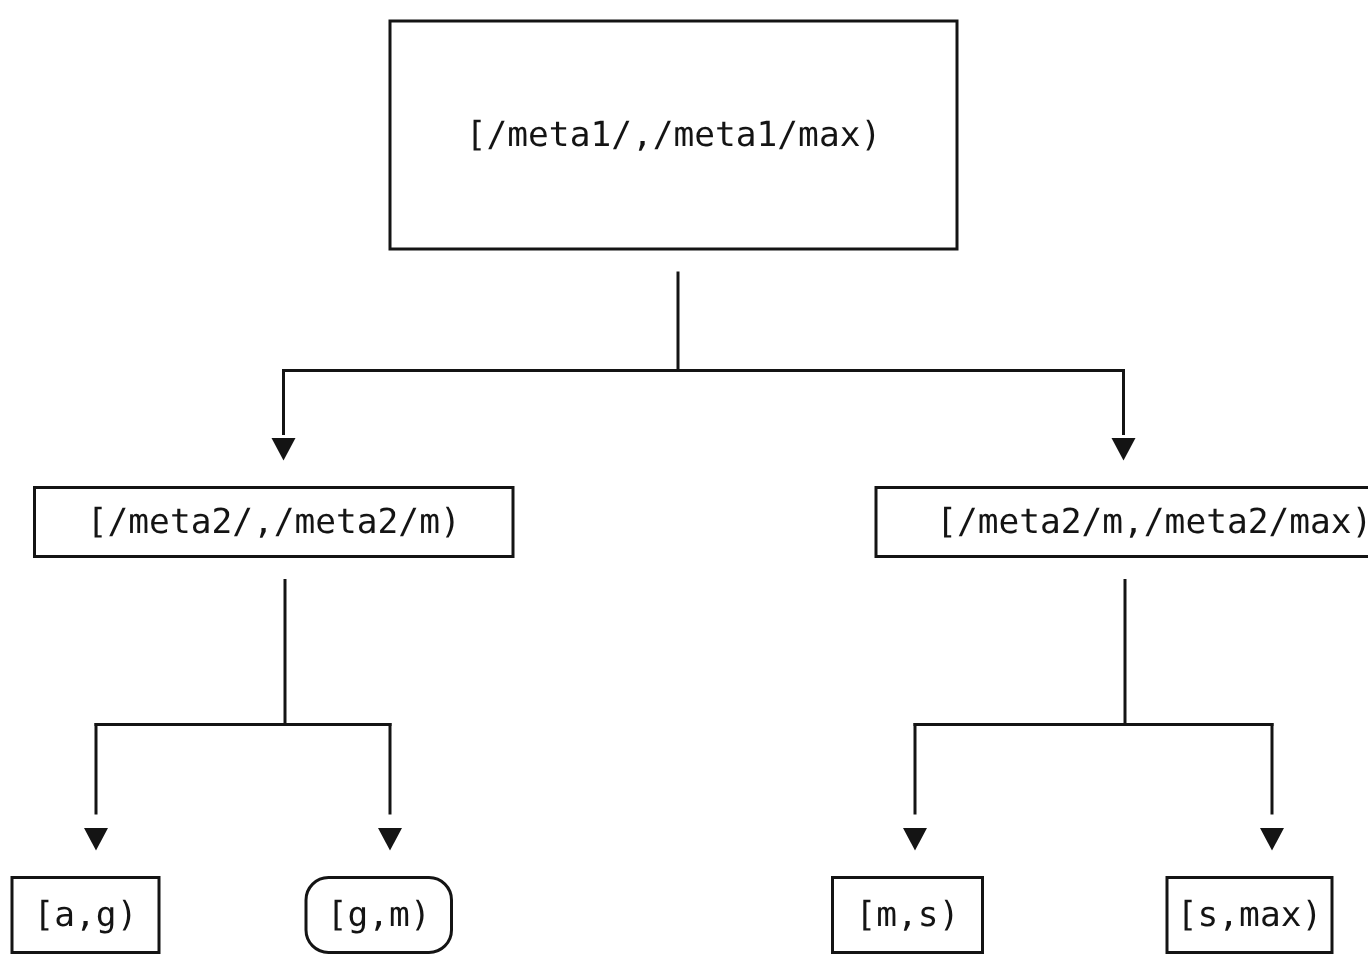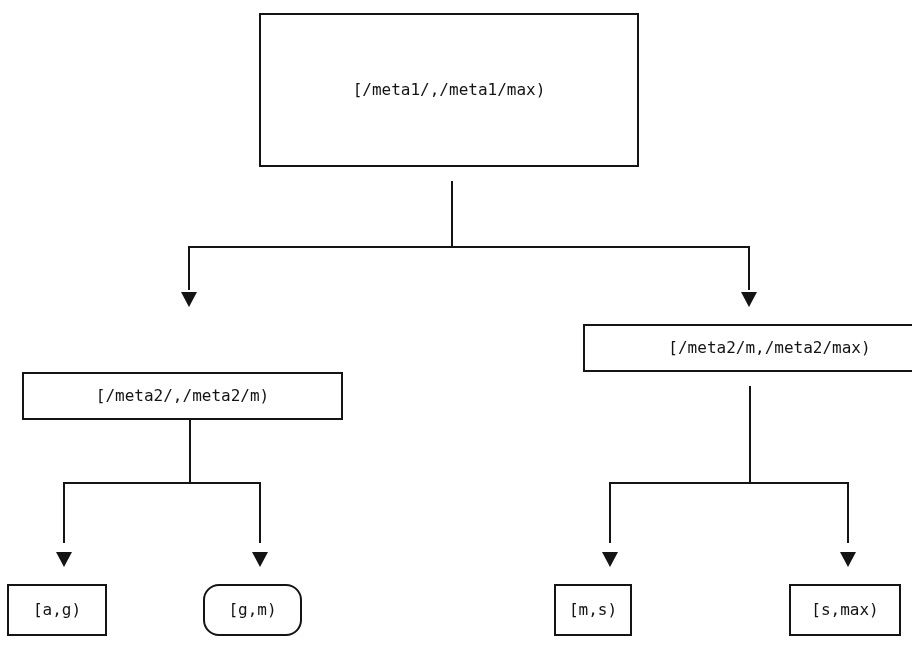--- a/index.html
+++ b/index.html
@@ -29,34 +29,34 @@
   .edges polygon {
     fill: #141414;
     stroke: none;
   }
   .node {
     position: absolute;
     box-sizing: border-box;
     background: #ffffff;
     border: 2px solid #141414;
     color: #141414;
-    font-size: 16px;
+    font-size: 23px;
     line-height: 1;
     display: flex;
     align-items: center;
     justify-content: center;
     white-space: nowrap;
   }
   .node-root      { left: 259px; top: 13px;  width: 380px; height: 154px; }
-  .node-mid-left  { left: 22px;  top: 324px; width: 321px; height: 48px; margin-top: 48px; }
+  .node-mid-left  { left: 22px;  top: 324px; width: 321px; height: 48px; }
   .node-mid-right { left: 583px; top: 324px; width: 373px; height: 48px; }
   .node-leaf-ag   { left: 7px;   top: 584px; width: 100px; height: 52px; text-align: right; }
   .node-leaf-gm   { left: 203px; top: 584px; width: 99px;  height: 52px; border-radius: 16px; }
-  .node-leaf-ms   { left: 554px; top: 584px; width: 78px;  height: 52px; }
-  .node-leaf-smax { left: 777px; top: 584px; width: 112px; height: 52px; margin-left: 12px; }
+  .node-leaf-ms   { left: 554px; top: 584px; width: 102px;  height: 52px; }
+  .node-leaf-smax { left: 777px; top: 584px; width: 112px; height: 52px; }
 </style>
 </head>
 <body>
 
 <div class="canvas">
 
   <svg class="edges" viewBox="0 0 912 652" aria-hidden="true">
 
     <g>
       <line x1="452" y1="181" x2="452" y2="248"></line>

